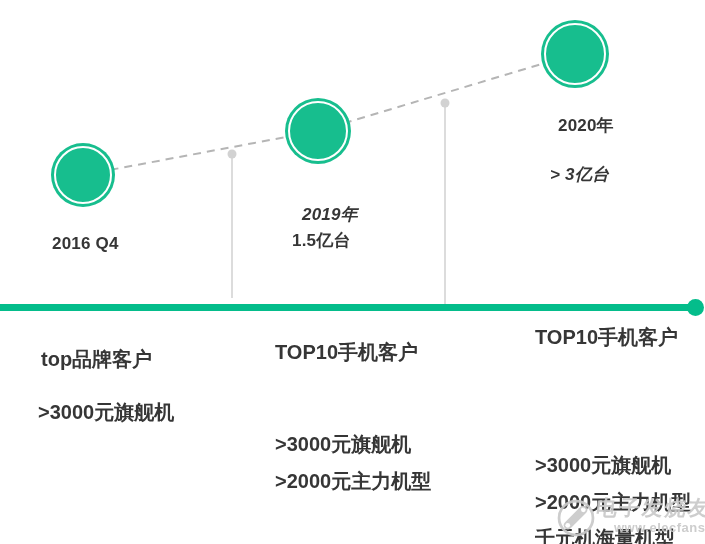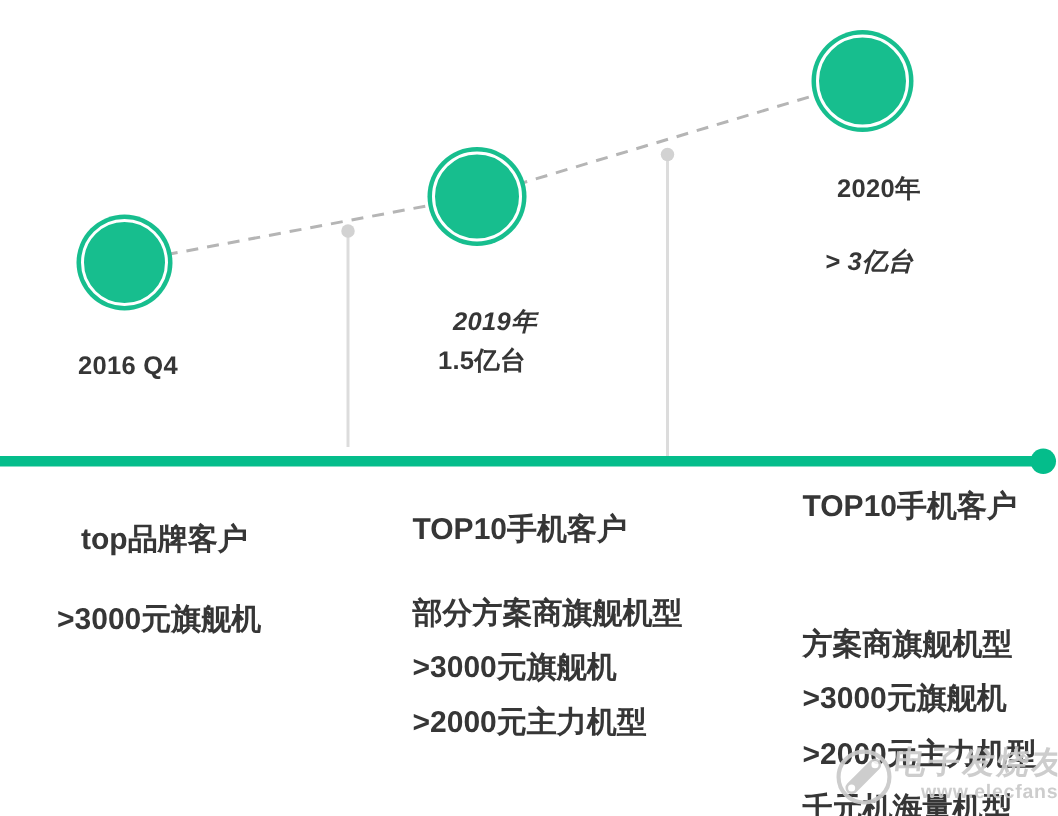--- a/index.html
+++ b/index.html
@@ -20,21 +20,21 @@
   .m1-value{left:52px;top:270px;}
   .m2-period{left:302px;top:203px;font-style:italic;}
   .m2-value{left:292px;top:229px;}
   .m3-period{left:558px;top:114px;}
   .m3-value{left:550px;top:163px;font-style:italic;}
 
   .axis-bar{position:absolute;left:0;top:304px;width:692px;height:7px;background:#04bd8b;}
   .axis-dot{position:absolute;left:687px;top:299px;width:17px;height:17px;border-radius:50%;background:#04bd8b;}
 
   .seg{position:absolute;font-size:20px;font-weight:600;white-space:nowrap;}
-  .s1a{left:54px;top:346px;text-align:center;}  .s1b{left:38px;top:399px;}
+  .s1a{left:41px;top:346px;text-align:center;}  .s1b{left:38px;top:399px;}
   .s2a{left:275px;top:339px;} .s2b{left:275px;top:395px;} .s2c{left:275px;top:431px;} .s2d{left:275px;top:468px;}
   .s3a{left:535px;top:324px;} .s3b{left:535px;top:360px;} .s3c{left:535px;top:416px;}
   .s3d{left:535px;top:452px;} .s3e{left:535px;top:489px;} .s3f{left:535px;top:525px;}
 
   .watermark{position:absolute;left:550px;top:490px;width:156px;height:54px;opacity:.92;}
   .wm-logo{position:absolute;left:4px;top:4px;}
   .wm-brand{position:absolute;left:46px;top:4px;font-size:21px;font-weight:bold;
     color:#c9c9c9;letter-spacing:2px;transform:skewX(-6deg);white-space:nowrap;}
   .wm-url{position:absolute;left:64px;top:30px;font-size:13px;font-weight:bold;
     color:#c9c9c9;letter-spacing:.5px;white-space:nowrap;}
@@ -62,26 +62,24 @@
   <div class="mlabel m3-period">2020年</div>
   <div class="mlabel m3-value">&gt; 3亿台</div>
 
   <div class="axis-bar"></div>
   <div class="axis-dot"></div>
 
   <div class="seg s1a">top品牌客户</div>
   <div class="seg s1b">&gt;3000元旗舰机</div>
 
   <div class="seg s2a">TOP10手机客户</div>
-  <div class="seg s2b">部分方案商旗舰机型</div>
   <div class="seg s2c">&gt;3000元旗舰机</div>
   <div class="seg s2d">&gt;2000元主力机型</div>
 
   <div class="seg s3a">TOP10手机客户</div>
-  <div class="seg s3c">方案商旗舰机型</div>
   <div class="seg s3d">&gt;3000元旗舰机</div>
   <div class="seg s3e">&gt;2000元主力机型</div>
   <div class="seg s3f">千元机海量机型</div>
 
   <div class="watermark">
     <svg class="wm-logo" width="44" height="48" viewBox="0 0 48 52">
       <circle cx="24" cy="26" r="18.5" fill="none" stroke="#c9c9c9" stroke-width="3"></circle>
       <line x1="15" y1="34" x2="32" y2="17" stroke="#c9c9c9" stroke-width="9" stroke-linecap="round"></line>
       <circle cx="15" cy="34" r="2.6" fill="#ffffff"></circle>
       <circle cx="32" cy="17" r="2.6" fill="#ffffff"></circle>

